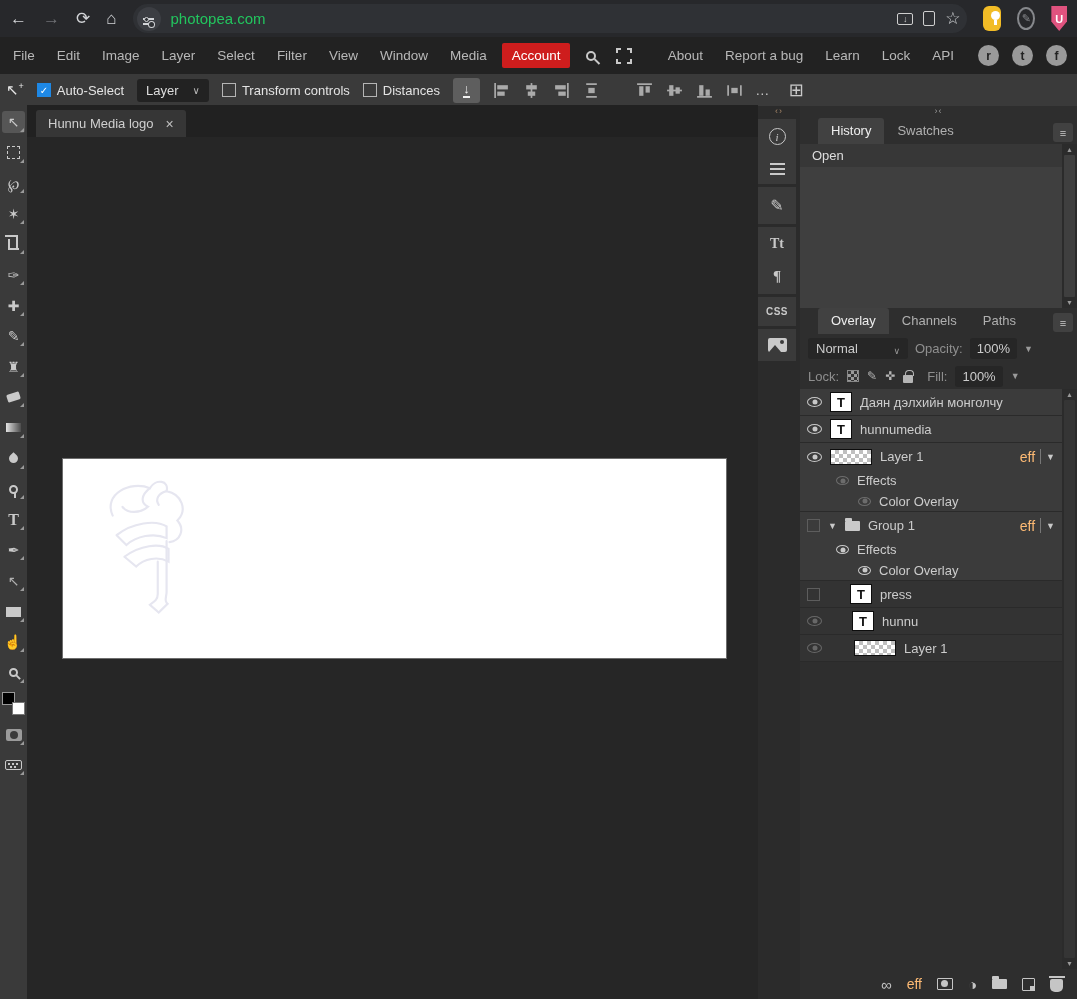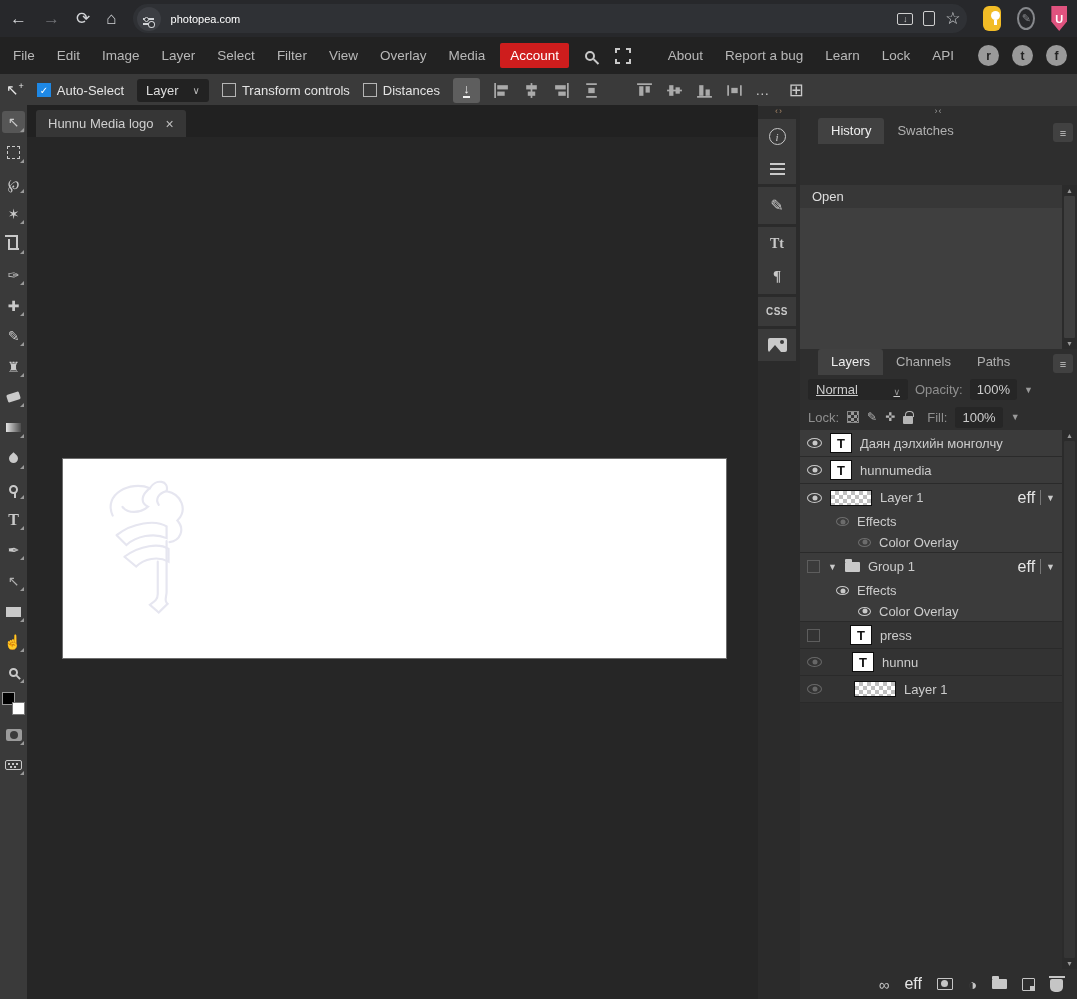--- a/index.html
+++ b/index.html
@@ -14,21 +14,21 @@
   .bicon { color:#d2d4d7; font-size:17px; line-height:1; }
   .bicon.dim { color:#6f7175; }
   .urlpill { display:flex; align-items:center; height:29px; flex:0 0 834px;
     background:#2f3135; border-radius:15px; padding:0 6px 0 4px; gap:10px; }
   .tunecircle { width:24px; height:24px; border-radius:50%; background:#3c3e43;
     display:flex; align-items:center; justify-content:center; }
   .sliders { position:relative; width:11px; height:2px; background:#d2d4d7;
     box-shadow:0 5px 0 #d2d4d7; }
   .sliders::after { content:''; position:absolute; width:3px; height:3px; border-radius:50%;
     background:#2f3135; border:1px solid #d2d4d7; left:1px; top:-1px; box-shadow:5px 5px 0 #2f3135,5px 5px 0 1px #d2d4d7; }
-  .urltext { flex:1; color:#ffffff; font-size:11px; }
+  .urltext { flex:1; color:#22c55e; font-size:15px; }
   .monitor { width:16px; height:12px; border:1.8px solid #cfcfcf; border-radius:2px;
     color:#cfcfcf; font-size:9px; display:flex; align-items:center; justify-content:center; }
   .doc { width:12px; height:15px; border:1.8px solid #cfcfcf; border-radius:2px; }
   .extyellow { width:25px; height:25px; background:#f2bc26; border-radius:6px; position:relative; }
   .extyellow::after { content:''; position:absolute; left:8px; top:5px; width:9px; height:9px;
     border-radius:50%; background:#fff; }
   .extyellow::before { content:''; position:absolute; left:11px; top:14px; width:3px; height:5px; background:#fff; }
   .extpencil { width:23px; height:23px; border:2px solid #86888c; border-radius:50%;
     display:flex; align-items:center; justify-content:center; color:#86888c; font-size:11px; }
   .extshield { width:21px; height:25px; background:#e0537f; color:#fff; font-weight:bold; font-size:11px;
@@ -132,34 +132,34 @@
     border-radius:50%; background:#3a3a3a; }
   
   .panels { position:absolute; left:800px; top:106px; width:277px; height:893px;
     background:#2e2e2e; display:flex; flex-direction:column; }
   .paneltop { height:12px; text-align:center; color:#999; font-size:9px; letter-spacing:1px; }
   .tabrow { height:26px; display:flex; align-items:flex-end;margin-left:18px; }
   .ptab { padding:5px 13px 6px 13px; font-size:13px; color:#b0b0b0; }
   .ptab.act { background:#414141; color:#eee; border-radius:3px 3px 0 0; }
   .pmenu { margin-left:auto; margin-right:4px; margin-bottom:2px; width:20px; height:19px; background:#414141;
     border-radius:3px; color:#ccc; font-size:11px; display:flex; align-items:center; justify-content:center; }
-  .historybody { height:164px; display:flex;margin-top:41px; }
+  .historybody { height:164px; display:flex; }
   .histleft { flex:1; display:flex; flex-direction:column; }
   .histrow { height:23px; background:#373737; color:#ddd; font-size:13px;
     display:flex; align-items:center; padding-left:12px; }
   .histarea { flex:1; background:#3f3f3f; }
   .vscroll { width:15px; background:#2b2b2b; display:flex; flex-direction:column; align-items:center; padding:1px 0; }
   .vscroll .arr { color:#9a9a9a; font-size:7px; line-height:9px; }
   .vscroll .thumb { flex:1; width:11px; background:#3f3f3f; margin:1px 0; border-radius:1px; }
   .vscroll .thumb.dark { background:#353535; }
   
   .layerspanel { flex:1; display:flex; flex-direction:column; }
   .blendrow { height:29px; display:flex; align-items:center; gap:7px; padding:0 8px; }
   .dd2 { background:#262626; border-radius:3px; color:#ccc; font-size:13px; padding:3px 8px;
-    width:100px; display:flex; justify-content:space-between; align-items:flex-end;text-decoration:underline; }
+    width:100px; display:flex; justify-content:space-between; align-items:flex-end; }
   .plabel { color:#8f8f8f; font-size:13px; }
   .valbox { background:#262626; border-radius:3px; color:#ccc; font-size:13px; padding:3px 7px; }
   .tridown { color:#9a9a9a; font-size:9px; }
   .lockrow { height:26px; display:flex; align-items:center; gap:8px; padding:0 8px; color:#b5b5b5; }
   .minichecker { width:12px; height:12px; border:1px solid #888;
     background-image:linear-gradient(45deg,#999 25%,transparent 25%,transparent 75%,#999 75%),
       linear-gradient(45deg,#999 25%,transparent 25%,transparent 75%,#999 75%);
     background-size:6px 6px; background-position:0 0,3px 3px; background-color:#333; }
   .padlock { width:10px; height:8px; background:#b5b5b5; border-radius:1px; position:relative; margin-top:5px; }
   .padlock::before { content:''; position:absolute; top:-5px; left:1.5px; width:7px; height:5px;
@@ -182,21 +182,21 @@
   .tthumb { width:22px; height:20px; background:#fff; border:1px solid #0d0d0d; color:#111;
     font-weight:bold; font-size:13px; display:flex; align-items:center; justify-content:center; flex:0 0 auto; }
   .pthumb { width:42px; height:16px; border:1px solid #0d0d0d; flex:0 0 auto; }
   .pthumb.checker { background-image:linear-gradient(45deg,#bfbfbf 25%,transparent 25%,transparent 75%,#bfbfbf 75%),
       linear-gradient(45deg,#bfbfbf 25%,transparent 25%,transparent 75%,#bfbfbf 75%);
     background-size:8px 8px; background-position:0 0,4px 4px; background-color:#fff; }
   .pthumb.blue { width:32px; background:#1474c4; }
   .pthumb.white { background:#fff; }
   .effwrap { display:flex; align-items:center; gap:5px; margin-left:auto; }
   .effwrap .sep { width:1px; height:15px; background:#777; }
-  .efftext { font-size:16px; color:#e5e5e5; }
+  .efftext { font-size:14px; color:#fdba74; }
   .caret { color:#c9c9c9; font-size:9px; }
   .folder { width:15px; height:10px; background:#c9c9c9; border-radius:1px; position:relative; flex:0 0 auto; }
   .folder::before { content:''; position:absolute; top:-3px; left:0; width:7px; height:3px;
     background:#c9c9c9; border-radius:1px 1px 0 0; }
   .fillrest { flex:1; background:#2e2e2e; }
   .bottombar { height:30px; display:flex; align-items:center; justify-content:flex-end;
     gap:15px; padding:0 14px; color:#c5c5c5; background:#2e2e2e; }
   .maskico { width:16px; height:12px; border:1.6px solid #c5c5c5; border-radius:1px; position:relative; }
   .maskico::after { content:''; position:absolute; left:3px; top:1px; width:7px; height:7px;
     border-radius:50%; background:#c5c5c5; }
@@ -230,21 +230,21 @@
   </div>
 
   <div class="menubar">
     <span class="mitem">File</span>
     <span class="mitem">Edit</span>
     <span class="mitem">Image</span>
     <span class="mitem">Layer</span>
     <span class="mitem">Select</span>
     <span class="mitem">Filter</span>
     <span class="mitem">View</span>
-    <span class="mitem">Overlay</span>
+    <span class="mitem">Window</span>
     <span class="mitem">Media</span>
     <span class="account">Account</span>
     <span style="margin-left:12px" class="mag"></span>
     <span class="fs">
         <i></i>
         <i></i>
         <i></i>
         <i></i>
       </span>
     <span class="mright">
@@ -428,21 +428,21 @@
       </div>
       <div class="vscroll">
         <span class="arr">▲</span>
         <span class="thumb"></span>
         <span class="arr">▼</span>
       </div>
     </div>
 
     <div class="layerspanel">
       <div class="tabrow">
-        <span class="ptab act">Layers</span>
+        <span class="ptab act">Overlay</span>
         <span class="ptab">Channels</span>
         <span class="ptab">Paths</span>
         <span class="pmenu">≡</span>
       </div>
       <div class="blendrow">
         <span class="dd2">
           <span>Normal</span>
           <span class="tridown">∨</span>
         </span>
         <span class="plabel">Opacity:</span>

